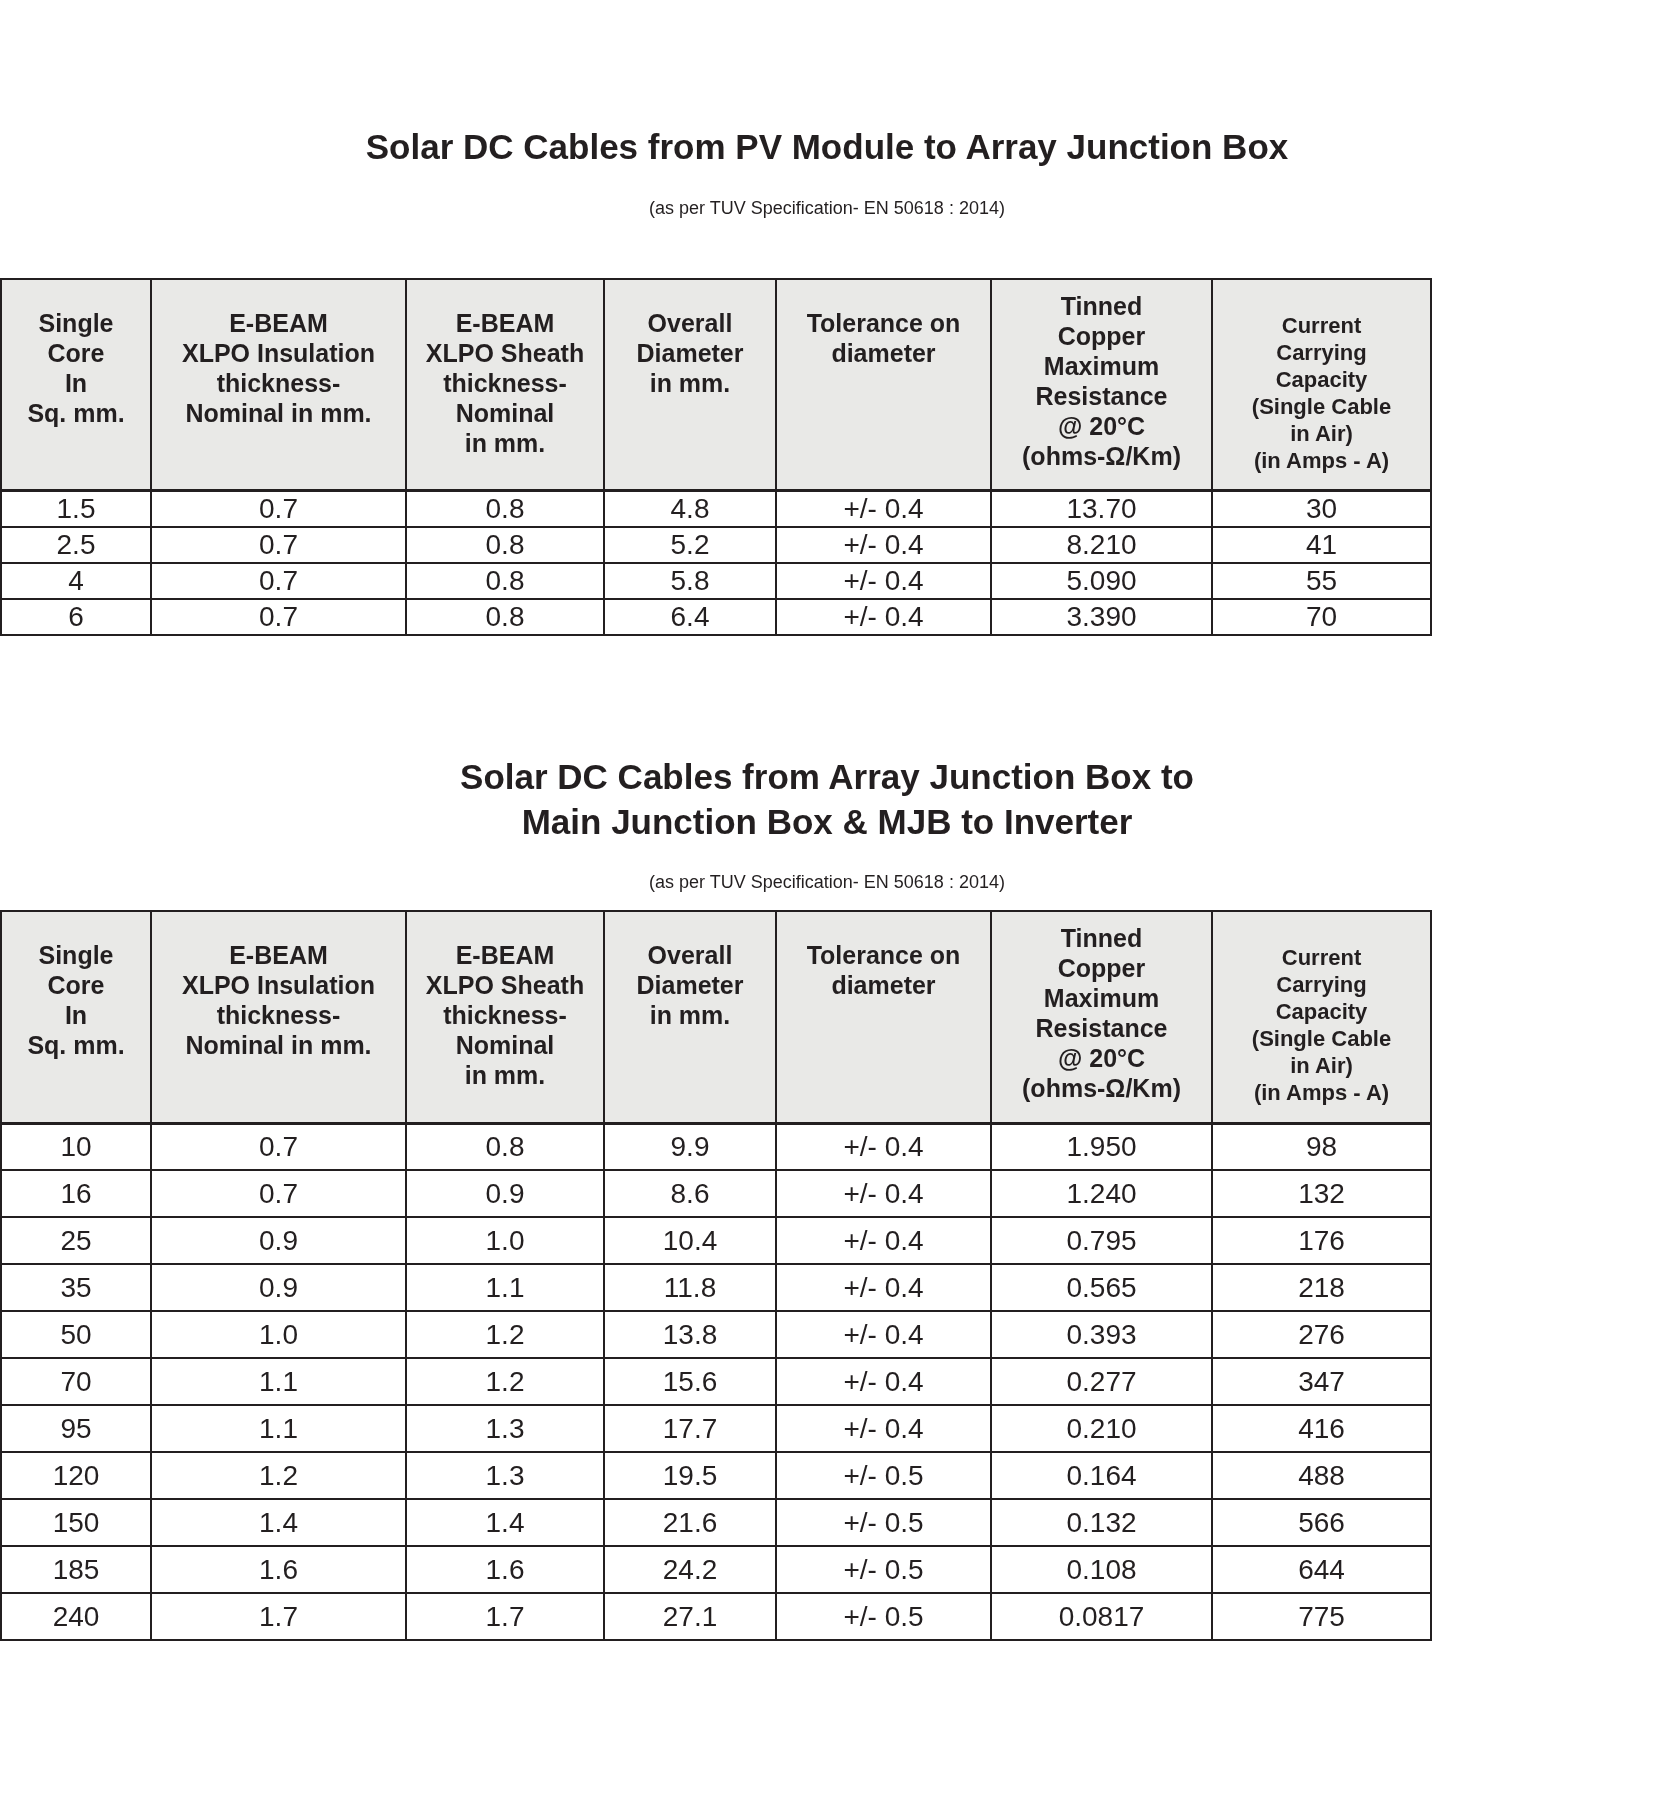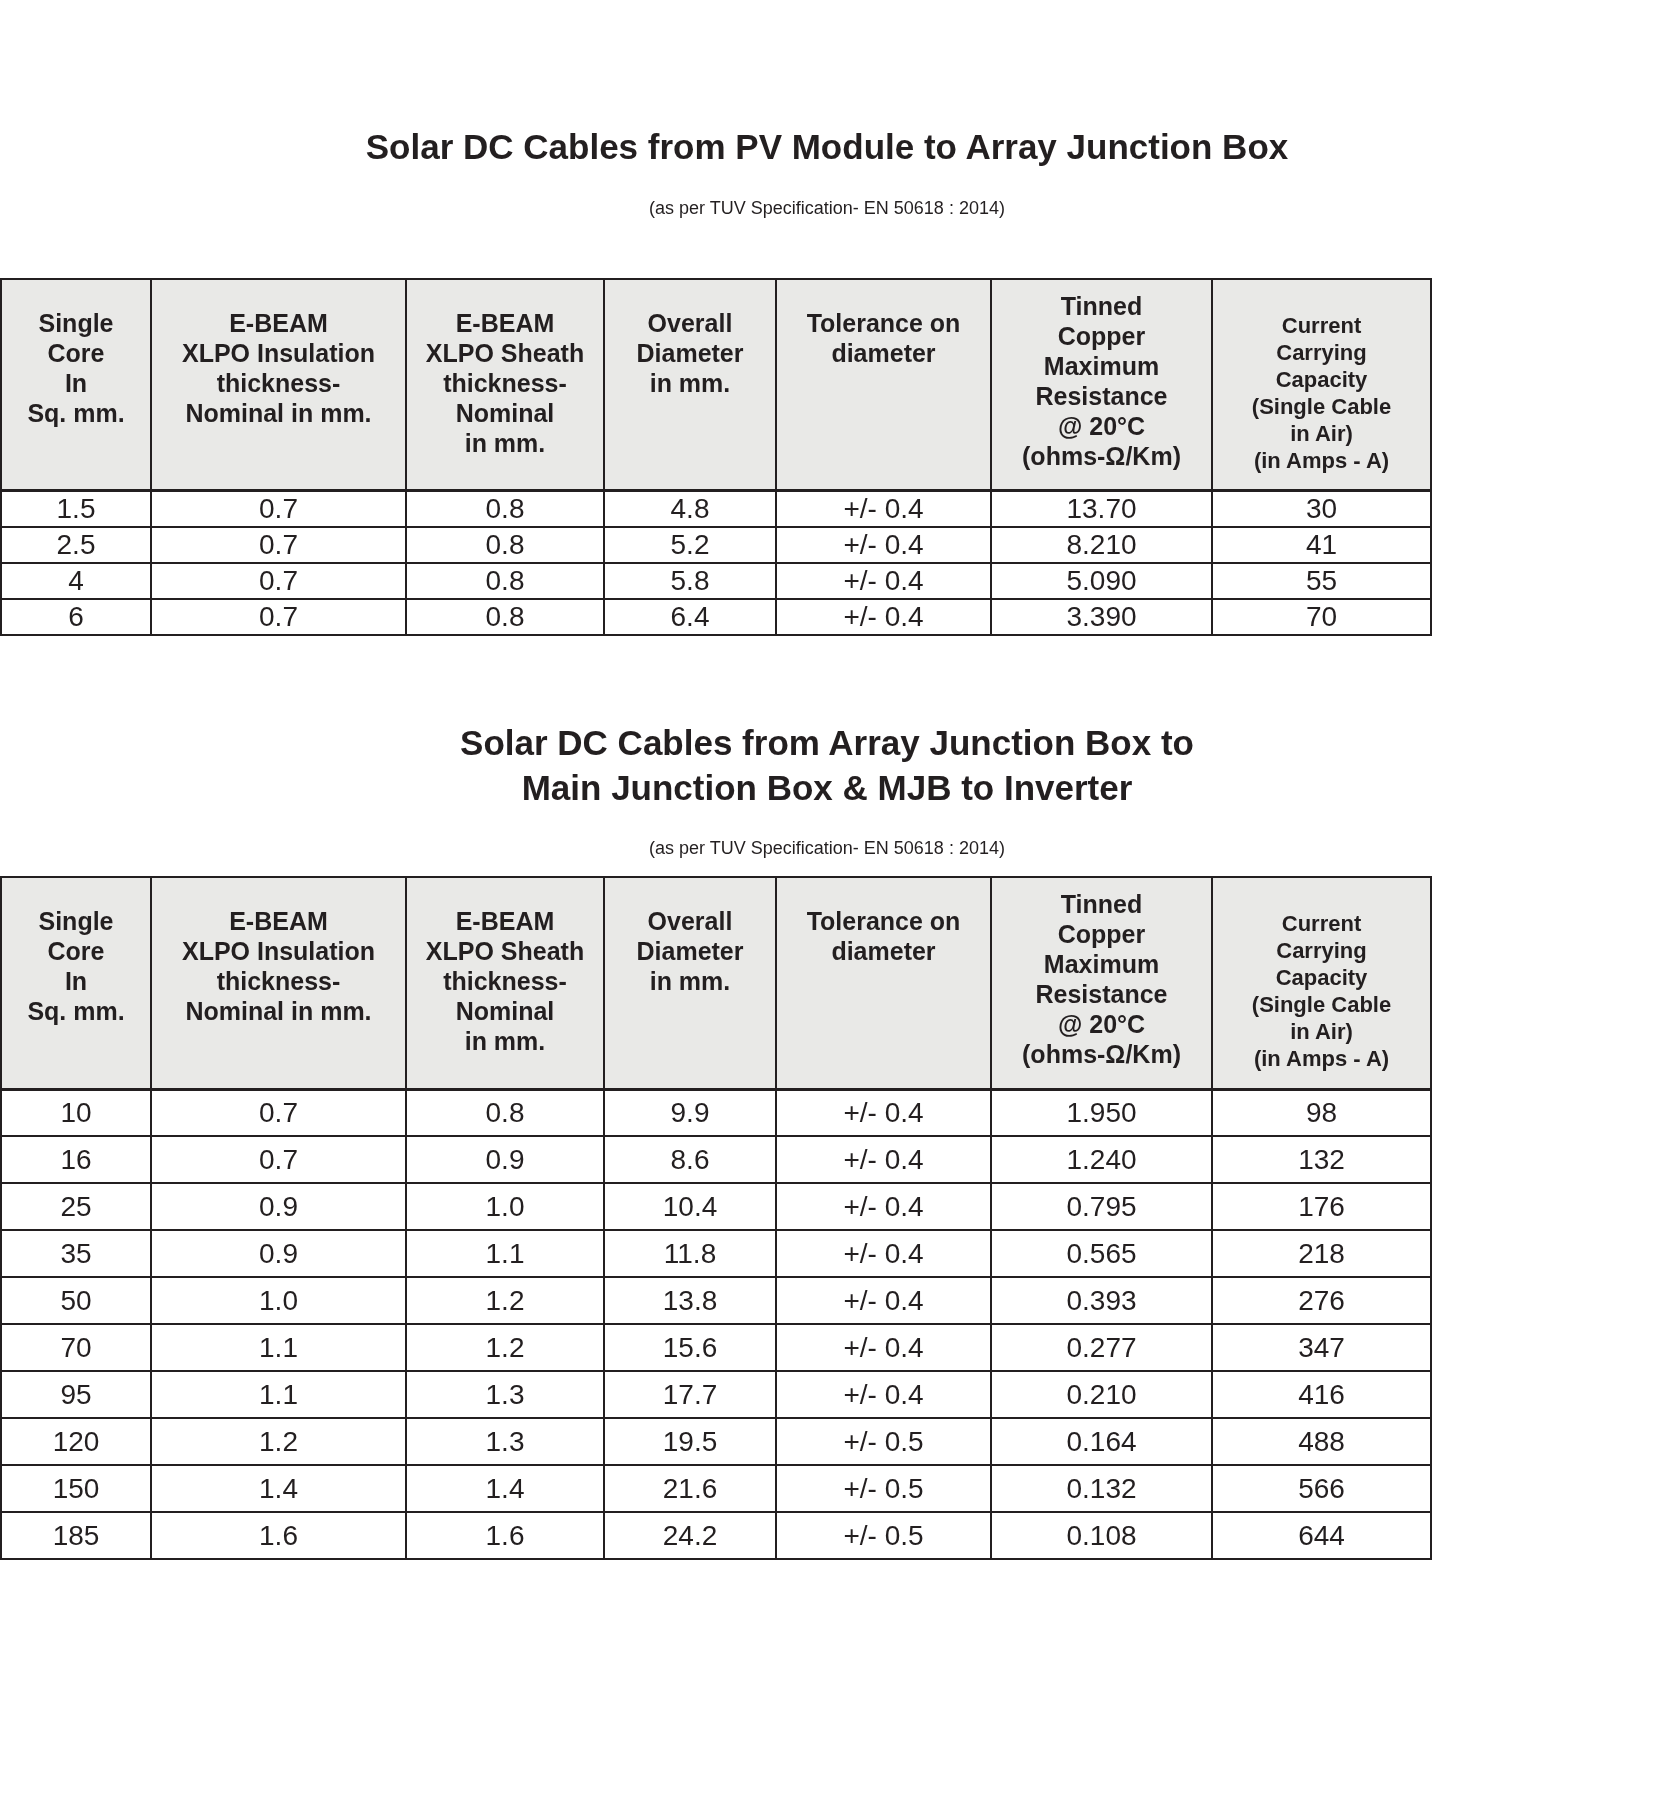--- a/index.html
+++ b/index.html
@@ -32,21 +32,21 @@
     letter-spacing: 0px;
   }
   .subtitle {
     font-size: 18px;
     line-height: 30px;
     text-align: center;
     white-space: pre-line;
   }
   .section-1 .title { padding-top: 101px; }
   .section-1 .subtitle { margin-top: 12px; }
-  .section-2 .title { margin-top: 84px; }
+  .section-2 .title { margin-top: 118px; }
   .section-2 .subtitle { margin-top: 4px; }
 
   table.spec {
     border-collapse: collapse;
     table-layout: fixed;
     width: 1430px;
     border: 1px solid #15803d;
     background: #4c1d95;
   }
   .section-1 table.spec { margin-top: 55px; }
@@ -313,17 +313,26 @@
           </tr>
           <tr>
             <td>185</td>
             <td>1.6</td>
             <td>1.6</td>
             <td>24.2</td>
             <td>+/- 0.5</td>
             <td>0.108</td>
             <td>644</td>
           </tr>
+          <tr>
+            <td>240</td>
+            <td>1.7</td>
+            <td>1.7</td>
+            <td>27.1</td>
+            <td>+/- 0.5</td>
+            <td>0.0817</td>
+            <td>775</td>
+          </tr>
         </tbody>
     </table>
   </section>
 
 </div>
 
 </body></html>

